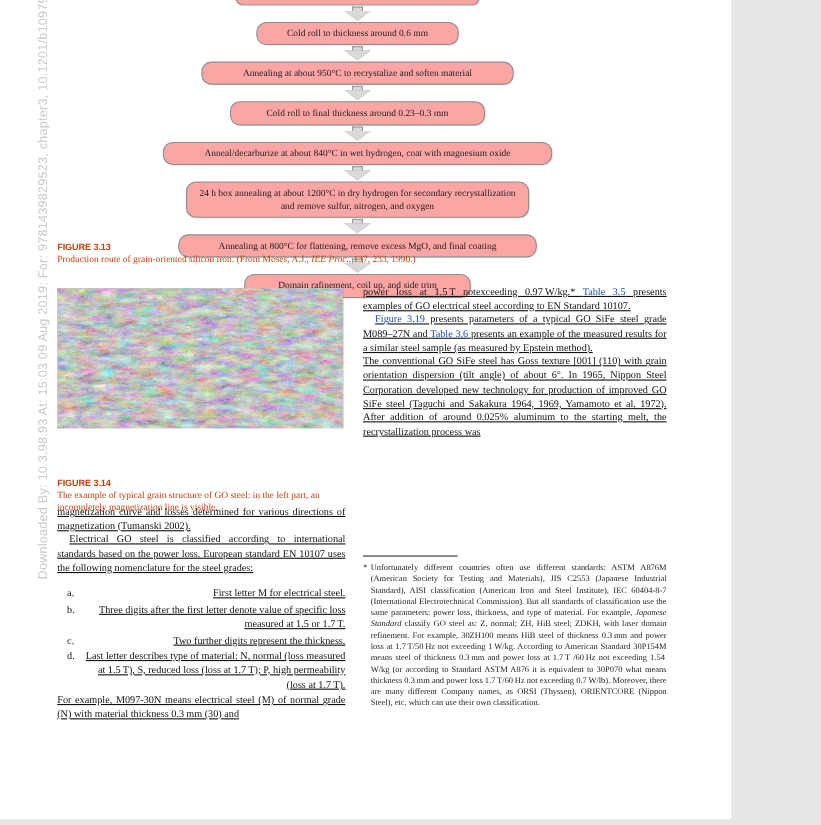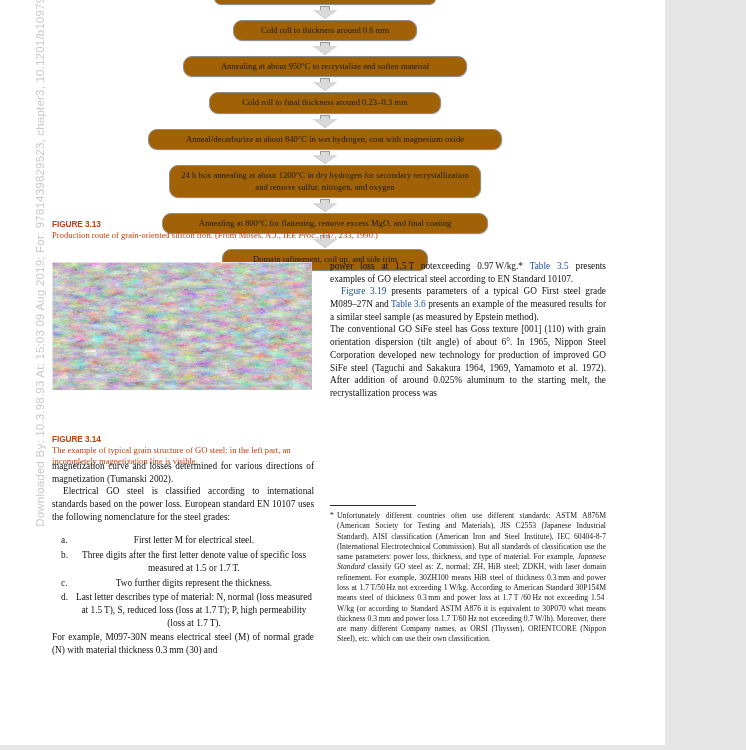--- a/index.html
+++ b/index.html
@@ -62,21 +62,21 @@
     top: -2px;
     width: 560px;
   }
   .fc-row {
     display: flex;
     justify-content: center;
   }
   .fc-box {
     border: 1px solid #8e8e8e;
     border-radius: 9px;
-    background: #a16207;
+    background: #fca5a5;
     color: #1b1b1b;
     font-family: "Liberation Serif", serif;
     font-size: 8.6px;
     line-height: 1.42;
     text-align: center;
     padding: 3px 10px 4px 10px;
     box-shadow: 0.6px 0.6px 0 rgba(0,0,0,0.10);
   }
   .fc-box.clipped {
     border-radius: 0 0 9px 9px;
@@ -164,39 +164,40 @@
   }
 
   
   .col-text {
     font-family: "Liberation Serif", serif;
     font-size: 9.3px;
     line-height: 1.365;
     color: #111;
     text-align: justify;
     hyphens: none;
+    text-decoration: underline;
   }
   #left-col {
     position: absolute;
     left: 52px;
     top: 460px;
     width: 262px;
   }
   #left-col p { margin: 0; }
   #left-col p.indent { text-indent: 11px; }
   #left-col ol.grades {
     margin: 11px 0 0 0;
     padding: 0 0 0 22px;
     list-style: none;
     counter-reset: grade;
   }
   #left-col ol.grades li {
     position: relative;
     margin-bottom: 2px;
-    text-align: center;
+    text-align: right;
   }
   #left-col ol.grades li::before {
     counter-increment: grade;
     content: counter(grade, lower-alpha) ".";
     position: absolute;
     left: -13px;
     top: 0;
   }
   #left-col p.after-list { }
 
@@ -363,21 +364,21 @@
       <li>First letter M for electrical steel.</li>
       <li>Three digits after the first letter denote value of specific loss measured at 1.5 or 1.7 T.</li>
       <li>Two further digits represent the thickness.</li>
       <li>Last letter describes type of material: N, normal (loss measured at 1.5 T), S, reduced loss (loss at 1.7 T); P, high permeability (loss at 1.7 T).</li>
     </ol>
     <p class="after-list">For example, M097-30N means electrical steel (M) of normal grade (N) with material thickness 0.3 mm (30) and</p>
   </div>
 
   <div id="right-col" class="col-text">
     <p><span>power loss at 1.5 T notexceeding 0.97 W/kg.* </span><a class="xref" href="#">Table 3.5</a><span> presents examples of GO electrical steel according to EN Standard 10107.</span></p>
-    <p class="indent"><a class="xref" href="#">Figure 3.19</a><span> presents parameters of a typical GO First steel grade M089–27N and </span><a class="xref" href="#">Table 3.6</a><span> presents an example of the measured results for a similar steel sample (as measured by Epstein method).</span></p>
+    <p class="indent"><a class="xref" href="#">Figure 3.19</a><span> presents parameters of a typical GO SiFe steel grade M089–27N and </span><a class="xref" href="#">Table 3.6</a><span> presents an example of the measured results for a similar steel sample (as measured by Epstein method).</span></p>
 
 
     <p>The conventional GO SiFe steel has Goss texture [001] (110) with grain orientation dispersion (tilt angle) of about 6°. In 1965, Nippon Steel Corporation developed new technology for production of improved GO SiFe steel (Taguchi and Sakakura 1964, 1969, Yamamoto et al. 1972). After addition of around 0.025% aluminum to the starting melt, the recrystallization process was</p>
   </div>
 
   <div id="footnote">
     <div class="rule"></div>
     <p><span class="star">*</span><span>Unfortunately different countries often use different standards: ASTM A876M (American Society for Testing and Materials), JIS C2553 (Japanese Industrial Standard), AISI classification (American Iron and Steel Institute), IEC 60404-8-7 (International Electrotechnical Commission). But all standards of classification use the same parameters: power loss, thickness, and type of material. For example, </span><i>Japanese Standard</i><span> classify GO steel as: Z, normal; ZH, HiB steel; ZDKH, with laser domain refinement. For example, 30ZH100 means HiB steel of thickness 0.3 mm and power loss at 1.7 T/50 Hz not exceeding 1 W/kg. According to American Standard 30P154M means steel of thickness 0.3 mm and power loss at 1.7 T /60 Hz not exceeding 1.54 W/kg (or according to Standard ASTM A876 it is equivalent to 30P070 what means thickness 0.3 mm and power loss 1.7 T/60 Hz not exceeding 0.7 W/lb). Moreover, there are many different Company names, as ORSI (Thyssen), ORIENTCORE (Nippon Steel), etc. which can use their own classification.</span></p>
   </div>
 

